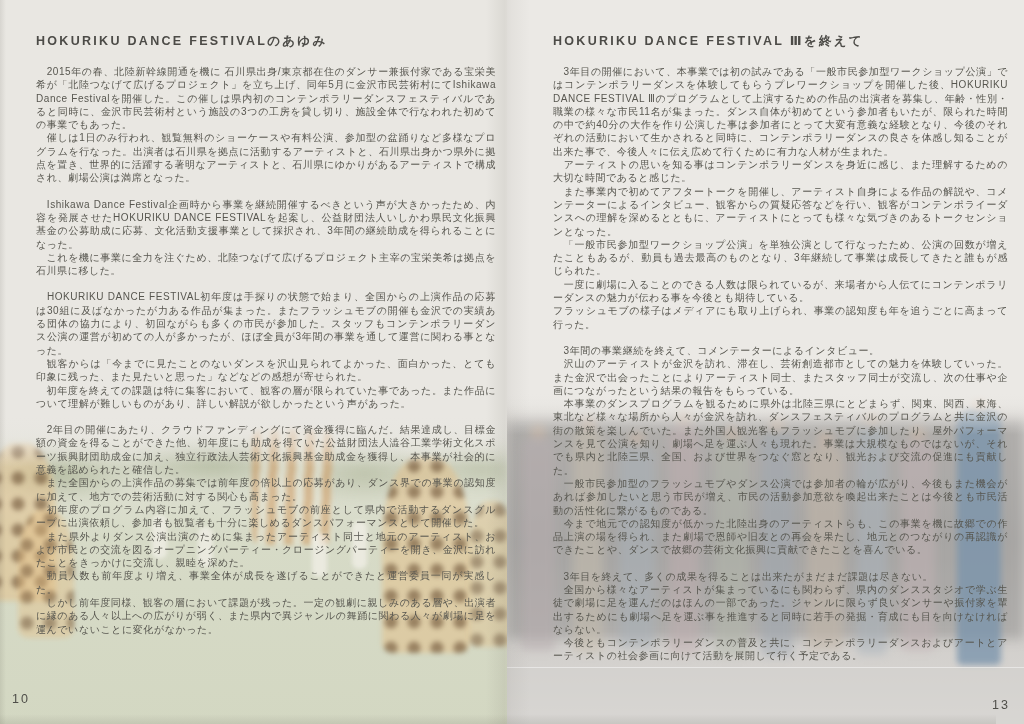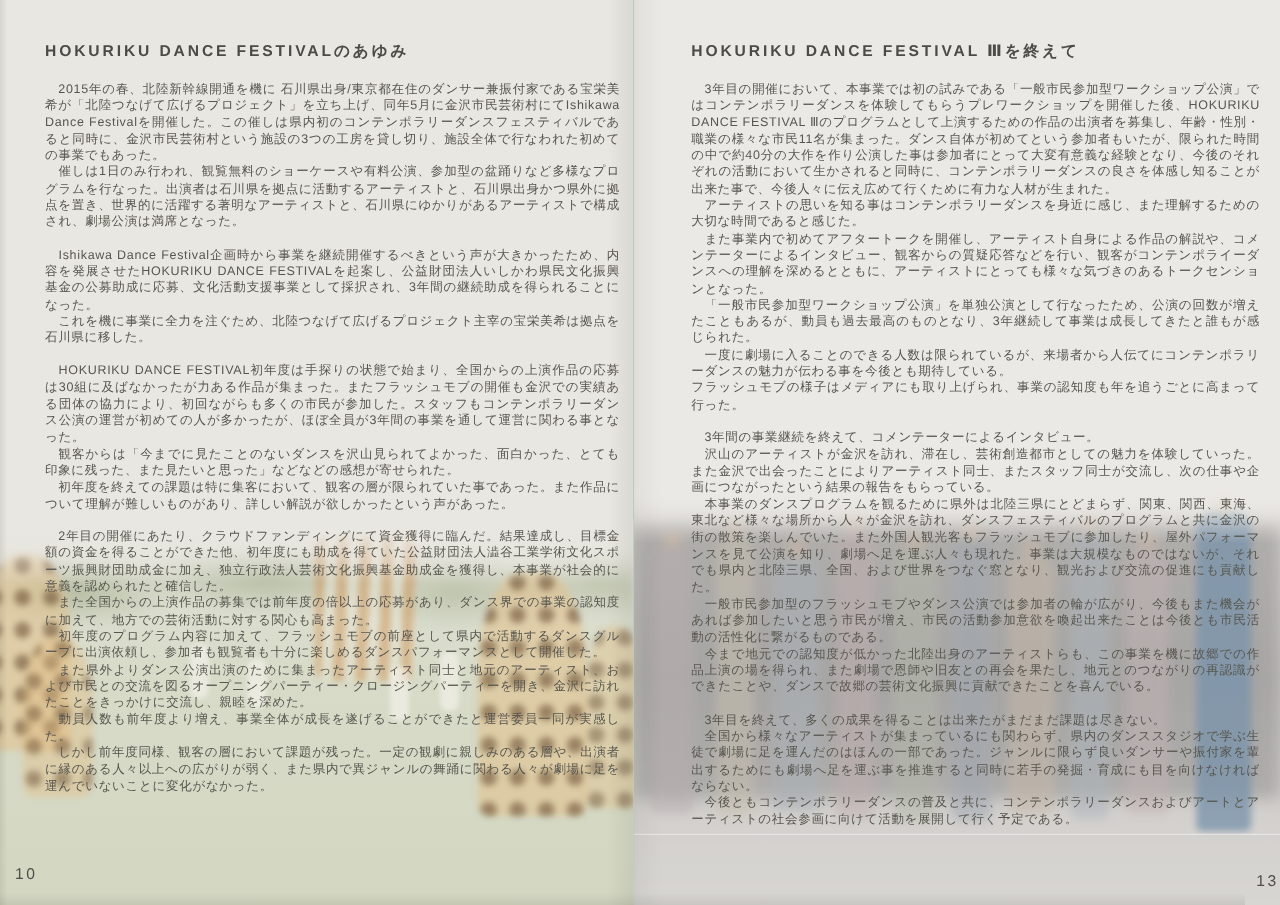--- a/index.html
+++ b/index.html
@@ -83,21 +83,21 @@
   .page.right .content{padding:34px 16px 0 46px;width:455px;}
   .page-title{
     margin:0 0 17px 0;font-size:12.5px;font-weight:600;color:#4c4b47;
     letter-spacing:2.3px;line-height:14px;white-space:nowrap;}
   .body{color:#57564f;font-size:10px;line-height:13.3px;letter-spacing:.55px;}
   .para{margin:0;text-align:justify;}
   .para.gap{margin-top:13px;}
   .pagenum{position:absolute;bottom:18px;z-index:3;font-size:12.5px;
     letter-spacing:2px;color:#4f4e49;}
   .pagenum.left-num{left:12px;}
-  .pagenum.right-num{right:1px;bottom:12px;}
+  .pagenum.right-num{right:14px;bottom:12px;}
 
   
   .gutter{position:absolute;z-index:4;top:0;left:486px;width:44px;height:724px;
     pointer-events:none;
     background:linear-gradient(to right,
       rgba(80,76,66,0) 0%,rgba(80,76,66,.09) 42%,
       rgba(80,76,66,.05) 58%,rgba(80,76,66,0) 100%);}
   .bottom-edge{position:absolute;z-index:4;left:0;right:0;bottom:0;height:10px;
     pointer-events:none;
     background:linear-gradient(to bottom,rgba(60,56,48,0),rgba(60,56,48,.10));}

